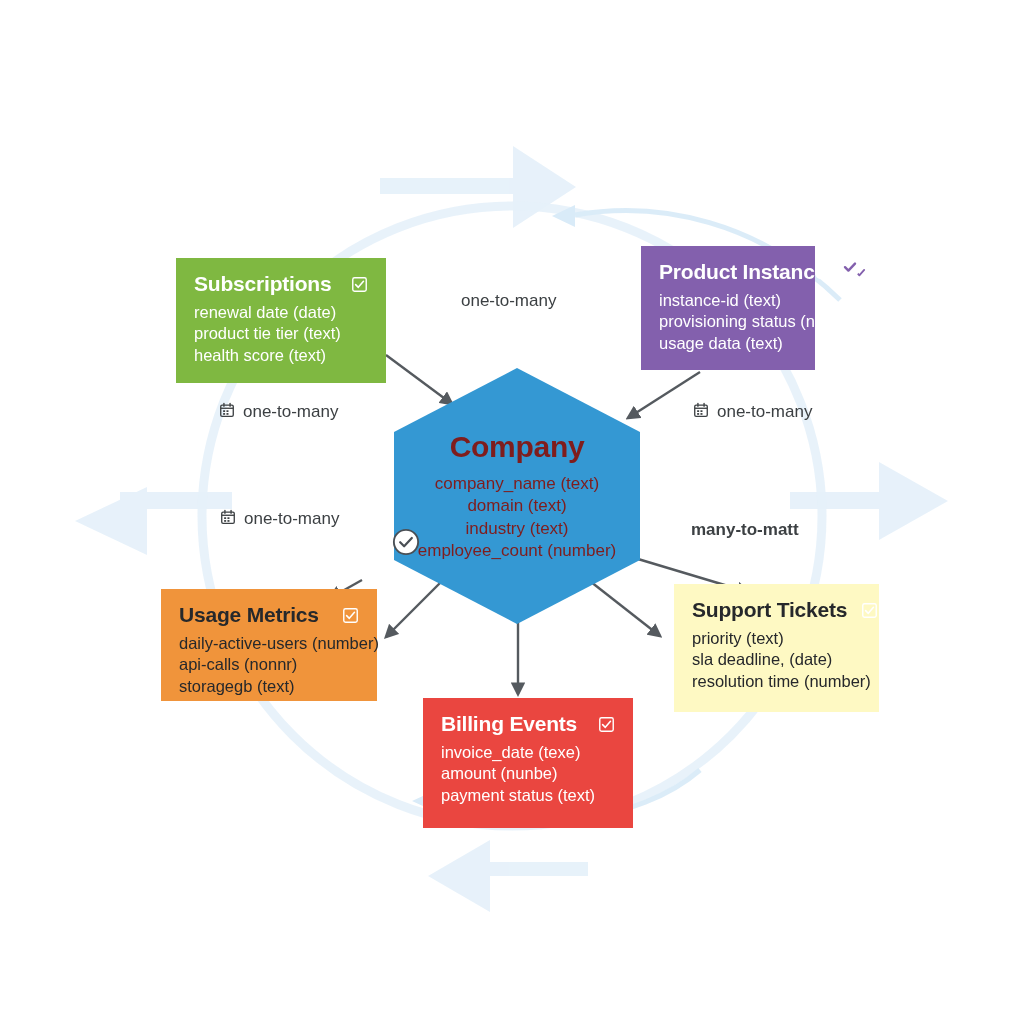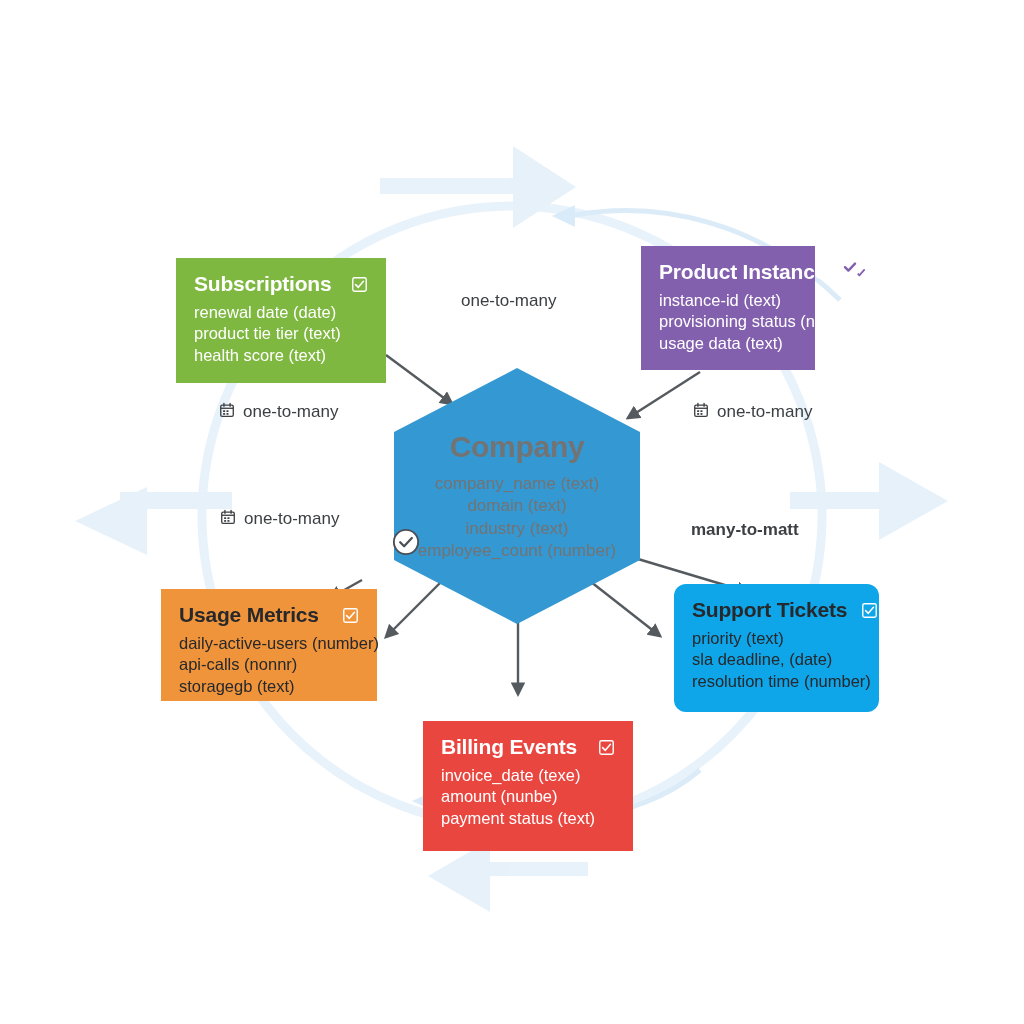--- a/index.html
+++ b/index.html
@@ -84,21 +84,21 @@
   }
   #hex-content {
     position: absolute;
     left: 0; top: 0;
     width: 100%;
     height: 100%;
     display: flex;
     flex-direction: column;
     align-items: center;
     justify-content: center;
-    color: #737373;
+    color: #7f1d1d;
     text-align: center;
   }
   #hex-title {
     font-size: 30px;
     font-weight: bold;
     margin-bottom: 9px;
     letter-spacing: -0.3px;
   }
   #hex-fields { line-height: 1.30; }
   #hex-fields .ent-field {
@@ -220,36 +220,36 @@
         <path d="M6.5 12.2 L10.3 16 L17.6 7.4" fill="none" stroke="#ffffff" stroke-width="2.2" stroke-linecap="round" stroke-linejoin="round"></path>
       </svg>
     </div>
     <div class="ent-fields">
       <div class="ent-field">daily-active-users (number)</div>
       <div class="ent-field">api-calls (nonnr)</div>
       <div class="ent-field">storagegb (text)</div>
     </div>
   </div>
 
-  <div class="entity dark-text" id="ent-support-tickets" style="left: 674px; top: 584px; width: 205px; height: 128px; background: #0ea5e9; border-radius: 12px;">
+  <div class="entity dark-text" id="ent-support-tickets" style="left: 674px; top: 584px; width: 205px; height: 128px; background: #fef9c3;">
     <div class="ent-head">
       <div class="ent-title">Support Tickets</div>
       <svg class="chk" viewBox="0 0 24 24">
         <rect x="2.5" y="2.5" width="19" height="19" rx="2.5" fill="none" stroke="#ffffff" stroke-width="2"></rect>
         <path d="M6.5 12.2 L10.3 16 L17.6 7.4" fill="none" stroke="#ffffff" stroke-width="2.2" stroke-linecap="round" stroke-linejoin="round"></path>
       </svg>
     </div>
     <div class="ent-fields">
       <div class="ent-field">priority (text)</div>
       <div class="ent-field">sla deadline, (date)</div>
       <div class="ent-field">resolution time (number)</div>
     </div>
   </div>
 
-  <div class="entity light-text" id="ent-billing-events" style="left: 423px; top: 698px; width: 210px; height: 130px; background: rgb(234, 70, 64); margin-top: 23px;">
+  <div class="entity light-text" id="ent-billing-events" style="left: 423px; top: 698px; width: 210px; height: 130px; background: rgb(234, 70, 64);">
     <div class="ent-head">
       <div class="ent-title">Billing Events</div>
       <svg class="chk" viewBox="0 0 24 24">
         <rect x="2.5" y="2.5" width="19" height="19" rx="2.5" fill="none" stroke="#ffffff" stroke-width="2"></rect>
         <path d="M6.5 12.2 L10.3 16 L17.6 7.4" fill="none" stroke="#ffffff" stroke-width="2.2" stroke-linecap="round" stroke-linejoin="round"></path>
       </svg>
     </div>
     <div class="ent-fields">
       <div class="ent-field">invoice_date (texe)</div>
       <div class="ent-field">amount (nunbe)</div>

